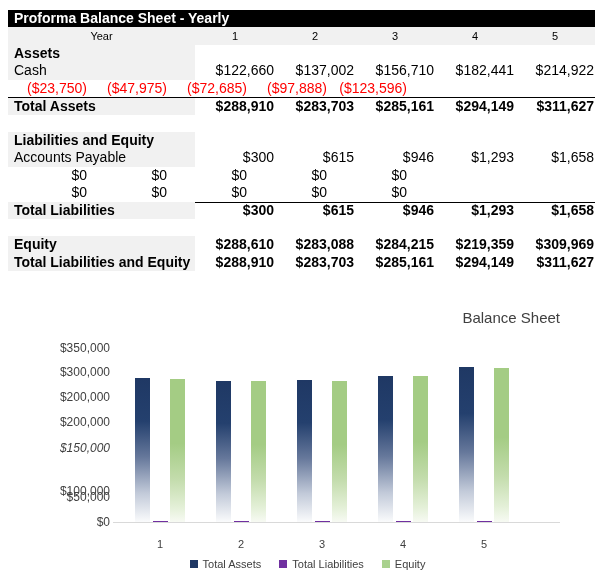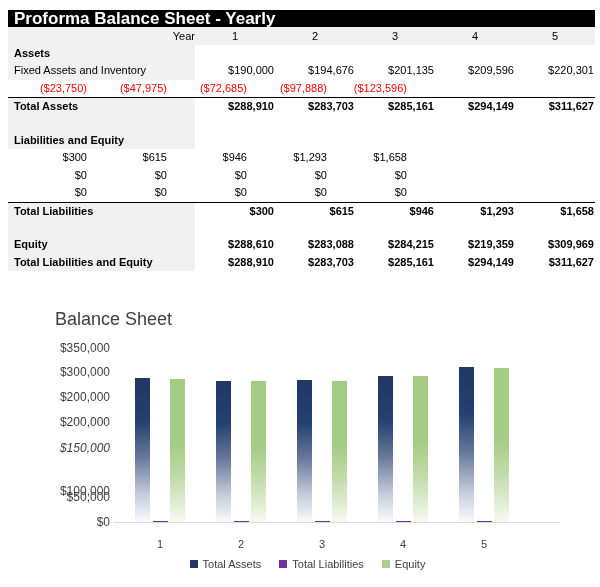--- a/index.html
+++ b/index.html
@@ -4,36 +4,36 @@
 <style>
   html,body{margin:0;padding:0;}
   body{
     width:600px;height:587px;position:relative;background:#fff;
     font-family:"Liberation Sans",sans-serif;overflow:hidden;
   }
   
   .sheet{position:absolute;left:8px;top:10px;width:587px;}
   .sheet-title{
     height:17px;line-height:17px;background:var(--header-bar,#000);
-    color:#fff;font-weight:bold;font-size:17px;padding-left:6px;box-sizing:border-box;
+    color:#fff;font-weight:bold;font-size:14px;padding-left:6px;box-sizing:border-box;
   }
   .year-row{display:flex;height:18px;line-height:18px;background:var(--row-shade,#F1F1F1);font-size:11px;color:#000;}
-  .year-row .ylabel{width:187px;text-align:right;}
+  .year-row .ylabel{width:187px;text-align:center;}
   .ycell{width:80px;text-align:center;}
-  .trow{display:flex;height:17.4px;line-height:17.3px;font-size:11px;color:#000;box-sizing:border-box;}
+  .trow{display:flex;height:17.4px;line-height:17.3px;font-size:14px;color:#000;box-sizing:border-box;align-items:center;}
   .trow.btop{border-top:1px solid #000;}
   .lcell{width:187px;background:var(--row-shade,#F1F1F1);padding-left:6px;box-sizing:border-box;white-space:nowrap;overflow:hidden;}
   .vcell{width:80px;text-align:right;padding-right:1px;box-sizing:border-box;}
   .bold{font-weight:bold;}
   .red{color:var(--negative-text,#FF0000);}
   
   #chart{position:absolute;left:55px;top:300px;width:505px;height:287px;}
   .chart-title{
-    position:absolute;top:9px;left:0;width:100%;text-align:left;
-    font-size:18px;color:var(--chart-text,#404040);
+    position:absolute;top:9px;left:0;width:100%;text-align:right;
+    font-size:15px;color:var(--chart-text,#404040);
   }
   .plot{position:absolute;left:58px;top:48px;width:447px;height:174px;border-bottom:1px solid var(--axis-line,#D9D9D9);}
   .ylab{position:absolute;left:0;width:55px;text-align:right;font-size:12px;height:13px;line-height:13px;color:var(--chart-text,#404040);}
   .bar{position:absolute;bottom:0;width:15px;}
   .xlab{position:absolute;top:238px;width:40px;text-align:center;font-size:11px;color:var(--chart-text,#404040);}
   .legend{position:absolute;top:258px;left:0;width:100%;display:flex;justify-content:center;gap:18px;font-size:11px;color:var(--chart-text,#404040);}
   .legend-item{display:flex;align-items:center;gap:5px;}
   .swatch{width:8px;height:8px;display:inline-block;}
 </style>
 </head>
@@ -54,26 +54,26 @@
   <div id="table-rows">
       <div class="trow bold">
         <div class="lcell">Assets</div>
         <div class="vcell"></div>
         <div class="vcell"></div>
         <div class="vcell"></div>
         <div class="vcell"></div>
         <div class="vcell"></div>
       </div>
       <div class="trow">
-        <div class="lcell">Fixed Assets and Inventory</div>
-        <div class="vcell">$190,000</div>
-        <div class="vcell">$194,676</div>
-        <div class="vcell">$201,135</div>
-        <div class="vcell">$209,596</div>
-        <div class="vcell">$220,301</div>
+        <div class="lcell">Cash</div>
+        <div class="vcell">$122,660</div>
+        <div class="vcell">$137,002</div>
+        <div class="vcell">$156,710</div>
+        <div class="vcell">$182,441</div>
+        <div class="vcell">$214,922</div>
       </div>
       <div class="trow">
         <div class="vcell red">($23,750)</div>
         <div class="vcell red">($47,975)</div>
         <div class="vcell red">($72,685)</div>
         <div class="vcell red">($97,888)</div>
         <div class="vcell red">($123,596)</div>
       </div>
       <div class="trow bold btop">
         <div class="lcell">Total Assets</div>
@@ -93,20 +93,21 @@
       </div>
       <div class="trow bold">
         <div class="lcell">Liabilities and Equity</div>
         <div class="vcell"></div>
         <div class="vcell"></div>
         <div class="vcell"></div>
         <div class="vcell"></div>
         <div class="vcell"></div>
       </div>
       <div class="trow">
+        <div class="lcell">Accounts Payable</div>
         <div class="vcell">$300</div>
         <div class="vcell">$615</div>
         <div class="vcell">$946</div>
         <div class="vcell">$1,293</div>
         <div class="vcell">$1,658</div>
       </div>
       <div class="trow">
         <div class="vcell">$0</div>
         <div class="vcell">$0</div>
         <div class="vcell">$0</div>

